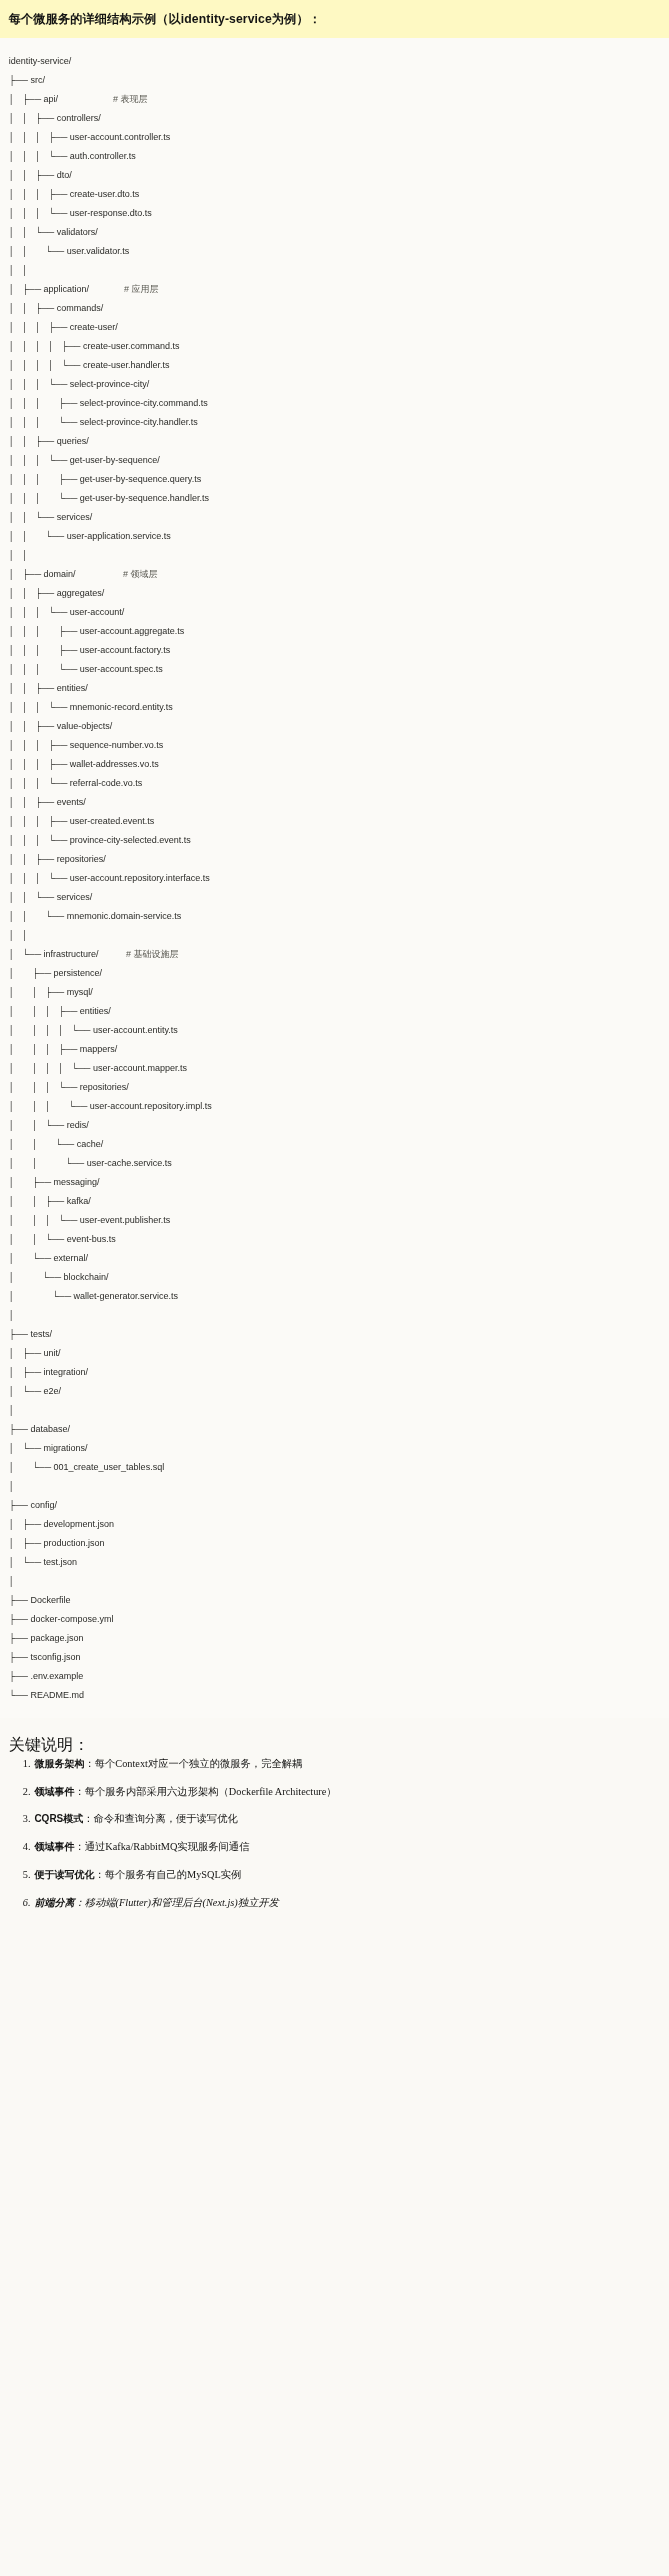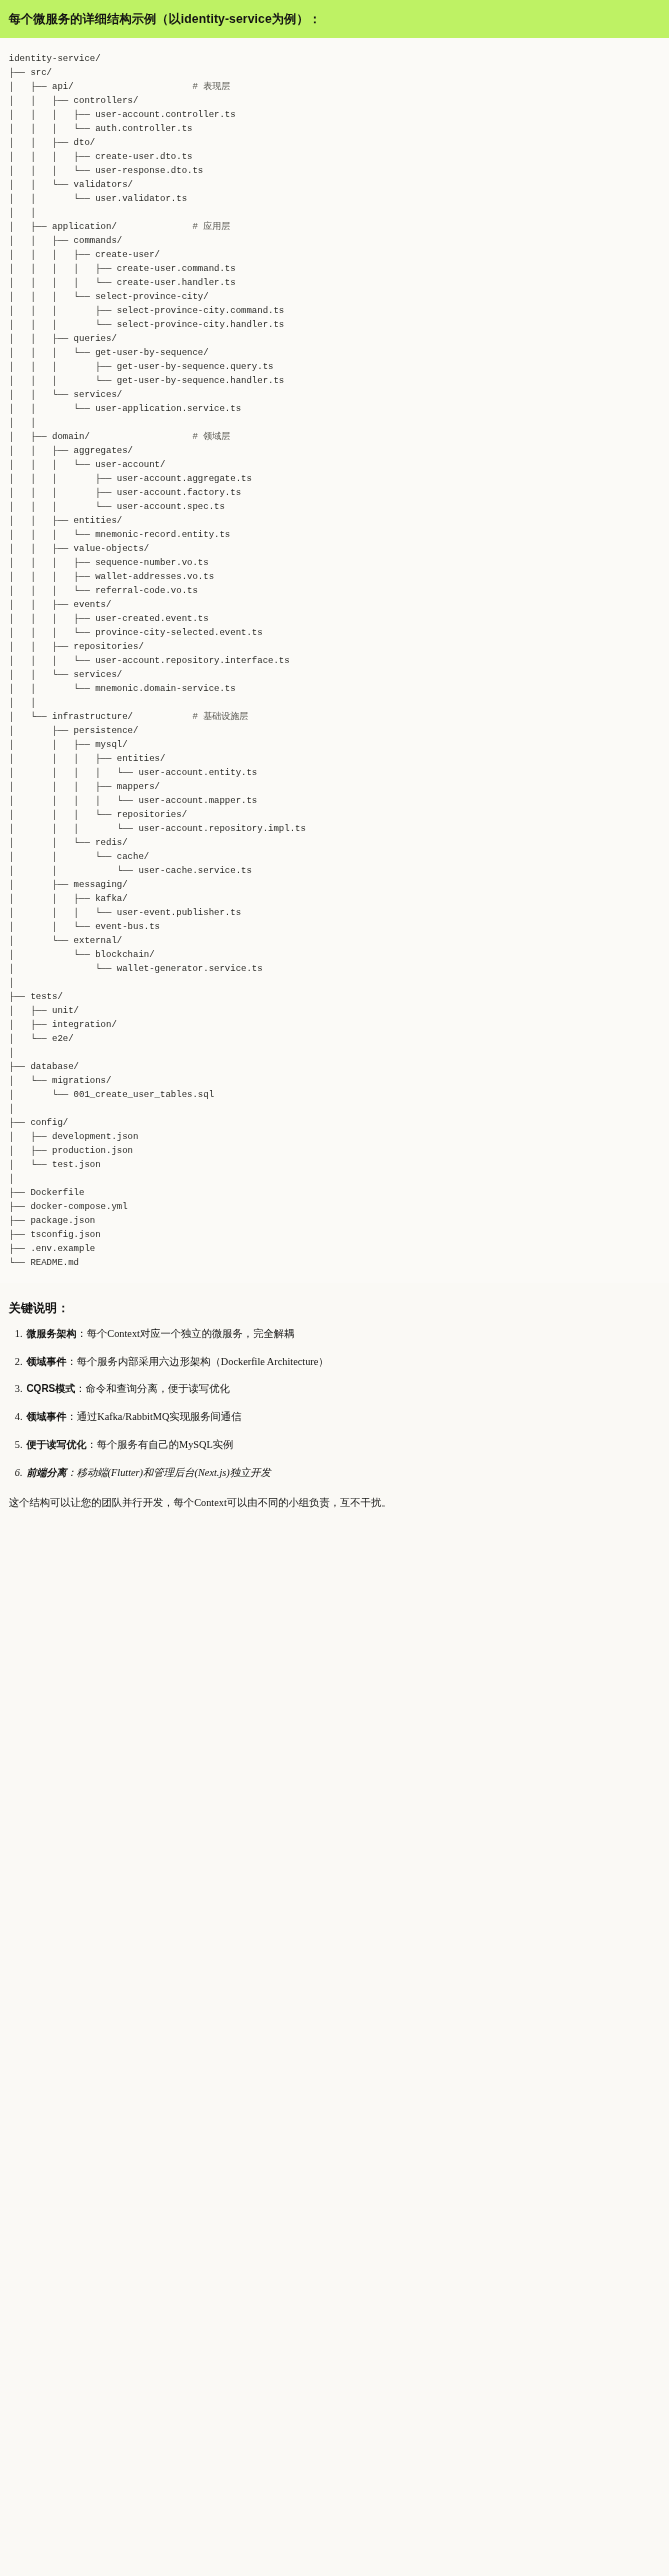--- a/index.html
+++ b/index.html
@@ -16,21 +16,21 @@
   .page {
     width: 669px;
     box-sizing: border-box;
     background: #faf9f5;
     padding: 0;
   }
 
   
   .title-block {
     padding: 11.3px 8.8px 8.8px 8.8px;
-    background: #bef264;
+    background: #fef9c3;
   }
   .doc-title {
     font-family: "Liberation Sans", sans-serif;
     font-weight: bold;
     font-size: 12.2px;
     line-height: 1.45;
     letter-spacing: 0.1px;
     color: #141413;
     margin: 0;
   }
@@ -45,58 +45,58 @@
 
   
   .tree-block {
     background: #fbfaf7;
     padding: 13.8px 8.8px 12.5px 8.8px;
     box-sizing: border-box;
     width: 669px;
   }
   pre.tree {
     margin: 0;
-    font-family: Liberation Mono, monospace;
+    font-family: Liberation Sans, sans-serif;
     font-size: 9px;
-    line-height: 14px;
+    line-height: 19px;
     color: #2b2b28;
     white-space: pre;
     overflow: visible;
     letter-spacing: 0px;
     tab-size: 4;
   }
   pre.tree .cmt {
     color: #57564f;
   }
 
   
   .notes-block {
     padding: 16.3px 8.8px 16.3px 8.8px;
     background: #faf9f5;
   }
   .notes-heading {
     font-family: "Liberation Sans", sans-serif;
-    font-weight: bold;
-    font-size: 12px;
-    color: #141413;
-    margin: 0 0 9px 0;
+    font-weight: normal;
+    font-size: 16px;
+    color: #141413;
+    margin: 0 0 0 0;
     letter-spacing: 0.1px;
   }
   ol.notes-list {
     margin: 0 0 0 0;
     padding: 0 0 0 16.3px;
     list-style-position: outside;
     list-style-type: decimal;
   }
   ol.notes-list li {
     font-family: "Liberation Serif", serif;
     font-size: 10.3px;
     line-height: 1.55;
     color: #141413;
-    margin: 0 0 12px 0;
+    margin: 0 0 12px 8px;
     padding-left: 1.3px;
   }
   ol.notes-list li:last-child { margin-bottom: 0; font-style: italic; }
   .note-term {
     font-family: "Liberation Sans", sans-serif;
     font-weight: bold;
     font-size: 10px;
   }
   .note-body {
     font-family: "Liberation Serif", serif;
@@ -216,17 +216,16 @@
   <div class="notes-block">
     <div class="notes-heading">关键说明：</div>
     <ol class="notes-list" id="notes-ol">
         <li><span class="note-term">微服务架构</span><span class="note-body">：每个Context对应一个独立的微服务，完全解耦</span></li>
         <li><span class="note-term">领域事件</span><span class="note-body">：每个服务内部采用六边形架构（Dockerfile Architecture）</span></li>
         <li><span class="note-term">CQRS模式</span><span class="note-body">：命令和查询分离，便于读写优化</span></li>
         <li><span class="note-term">领域事件</span><span class="note-body">：通过Kafka/RabbitMQ实现服务间通信</span></li>
         <li><span class="note-term">便于读写优化</span><span class="note-body">：每个服务有自己的MySQL实例</span></li>
         <li><span class="note-term">前端分离</span><span class="note-body">：移动端(Flutter)和管理后台(Next.js)独立开发</span></li>
       </ol>
-    <p class="closing">这个结构可以让您的团队并行开发，每个Context可以由不同的小组负责，互不干扰。</p>
   </div>
 
 </div>
 
 
 </body></html>

